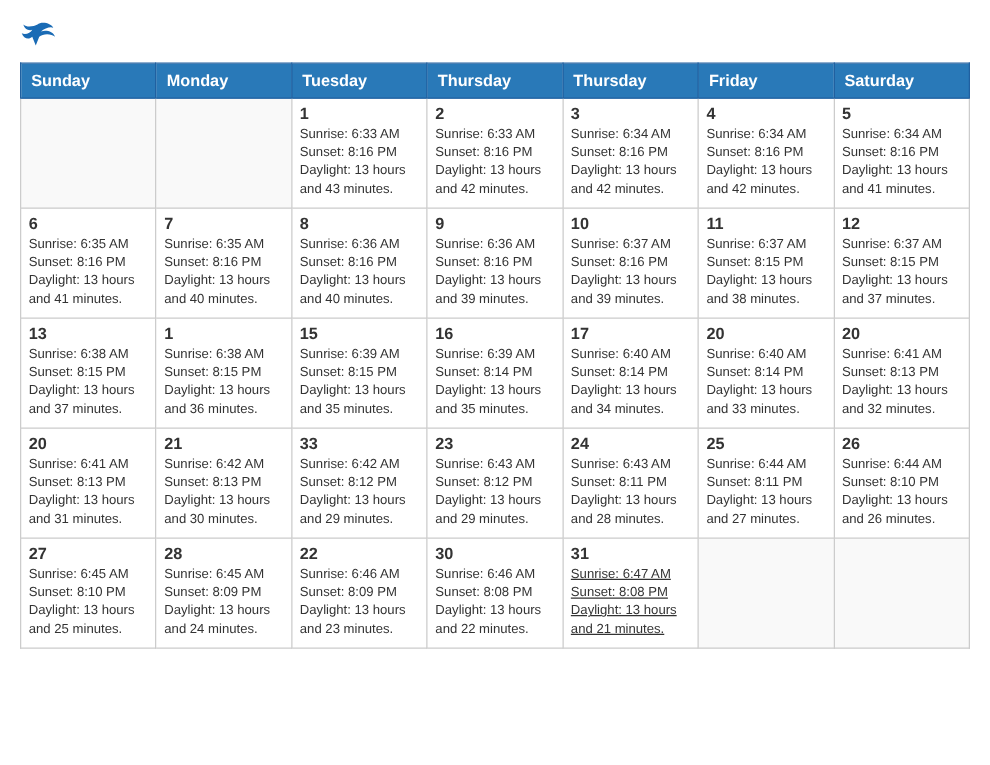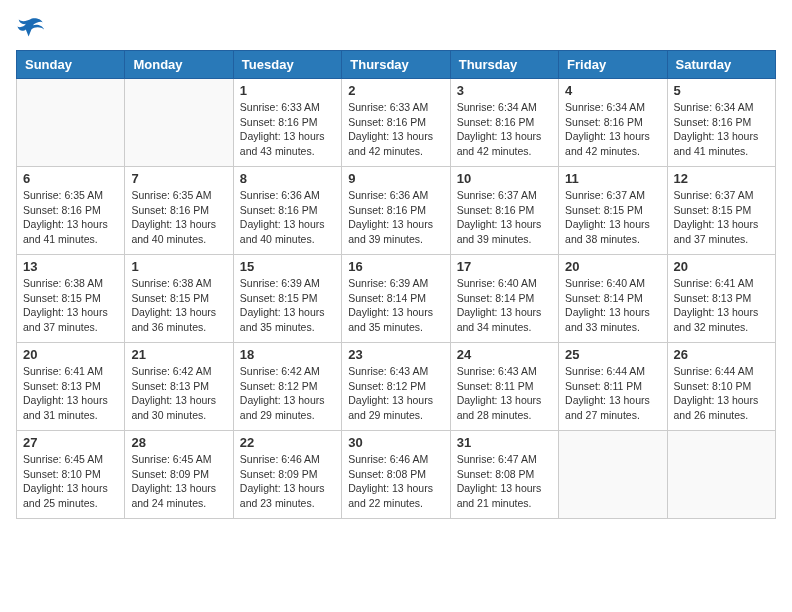--- a/index.html
+++ b/index.html
@@ -249,21 +249,21 @@
 Sunset: 8:13 PM
 Daylight: 13 hours and 31 minutes.</div>
         </td>
         <td>
           <div class="day-number">21</div>
           <div class="day-info" style="white-space: pre-line;">Sunrise: 6:42 AM
 Sunset: 8:13 PM
 Daylight: 13 hours and 30 minutes.</div>
         </td>
         <td>
-          <div class="day-number">18</div>
+          <div class="day-number">33</div>
           <div class="day-info" style="white-space: pre-line;">Sunrise: 6:42 AM
 Sunset: 8:12 PM
 Daylight: 13 hours and 29 minutes.</div>
         </td>
         <td>
           <div class="day-number">23</div>
           <div class="day-info" style="white-space: pre-line;">Sunrise: 6:43 AM
 Sunset: 8:12 PM
 Daylight: 13 hours and 29 minutes.</div>
         </td>
@@ -306,21 +306,21 @@
 Daylight: 13 hours and 23 minutes.</div>
         </td>
         <td>
           <div class="day-number">30</div>
           <div class="day-info" style="white-space: pre-line;">Sunrise: 6:46 AM
 Sunset: 8:08 PM
 Daylight: 13 hours and 22 minutes.</div>
         </td>
         <td>
           <div class="day-number">31</div>
-          <div class="day-info" style="white-space: pre-line;">Sunrise: 6:47 AM
+          <div class="day-info" style="white-space: pre-line; text-decoration: underline;">Sunrise: 6:47 AM
 Sunset: 8:08 PM
 Daylight: 13 hours and 21 minutes.</div>
         </td>
         <td class="empty"></td>
         <td class="empty"></td>
       </tr>
     </tbody>
 </table>
 
 </body></html>

